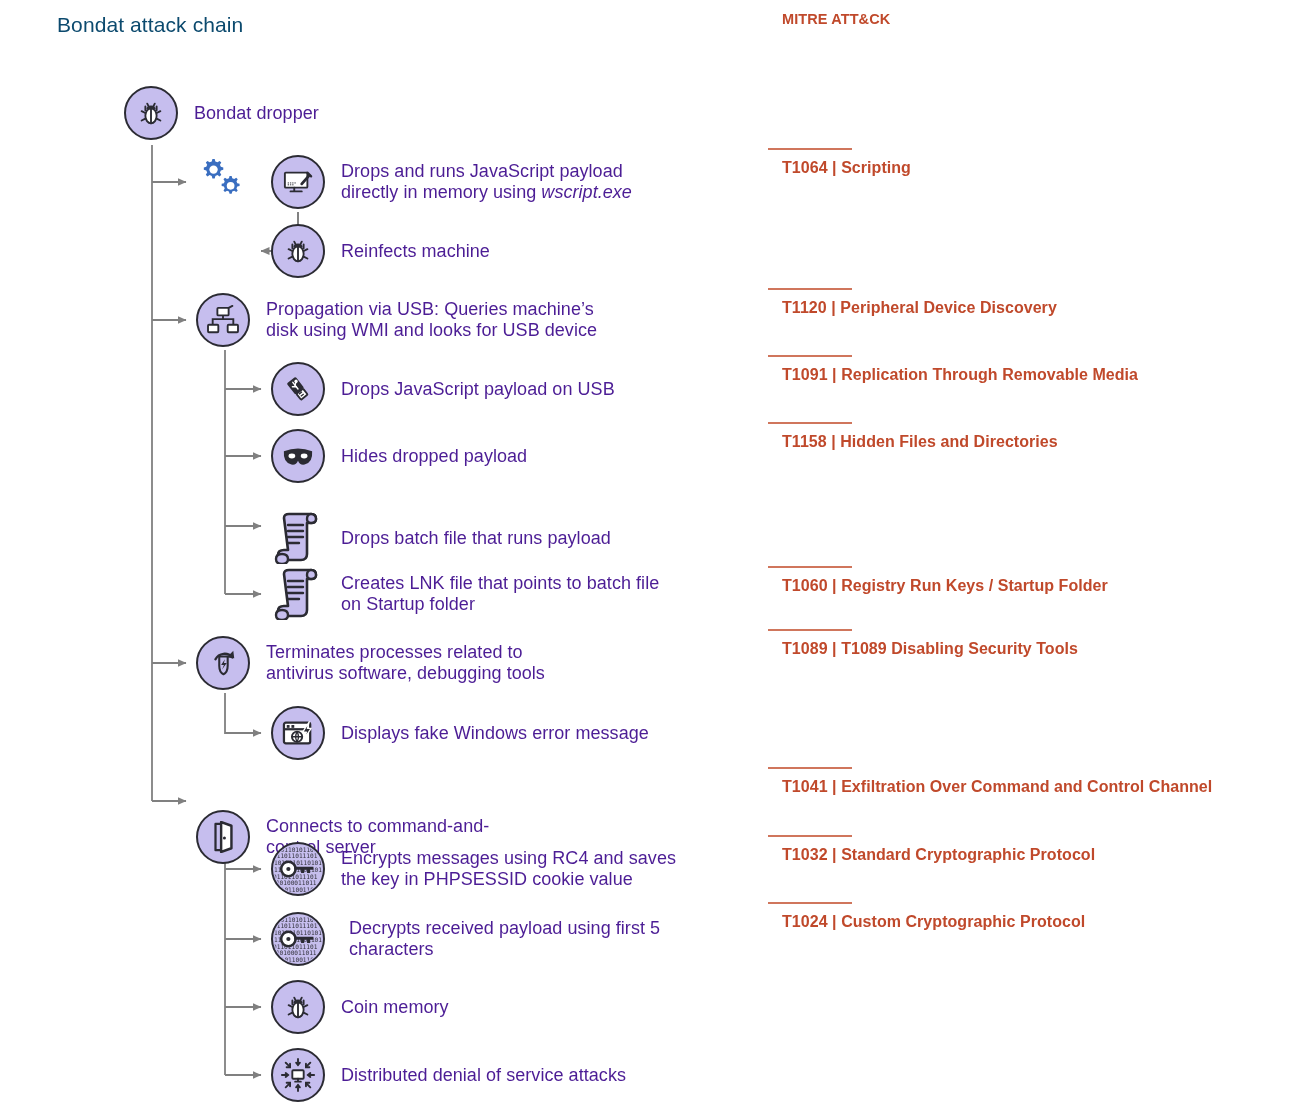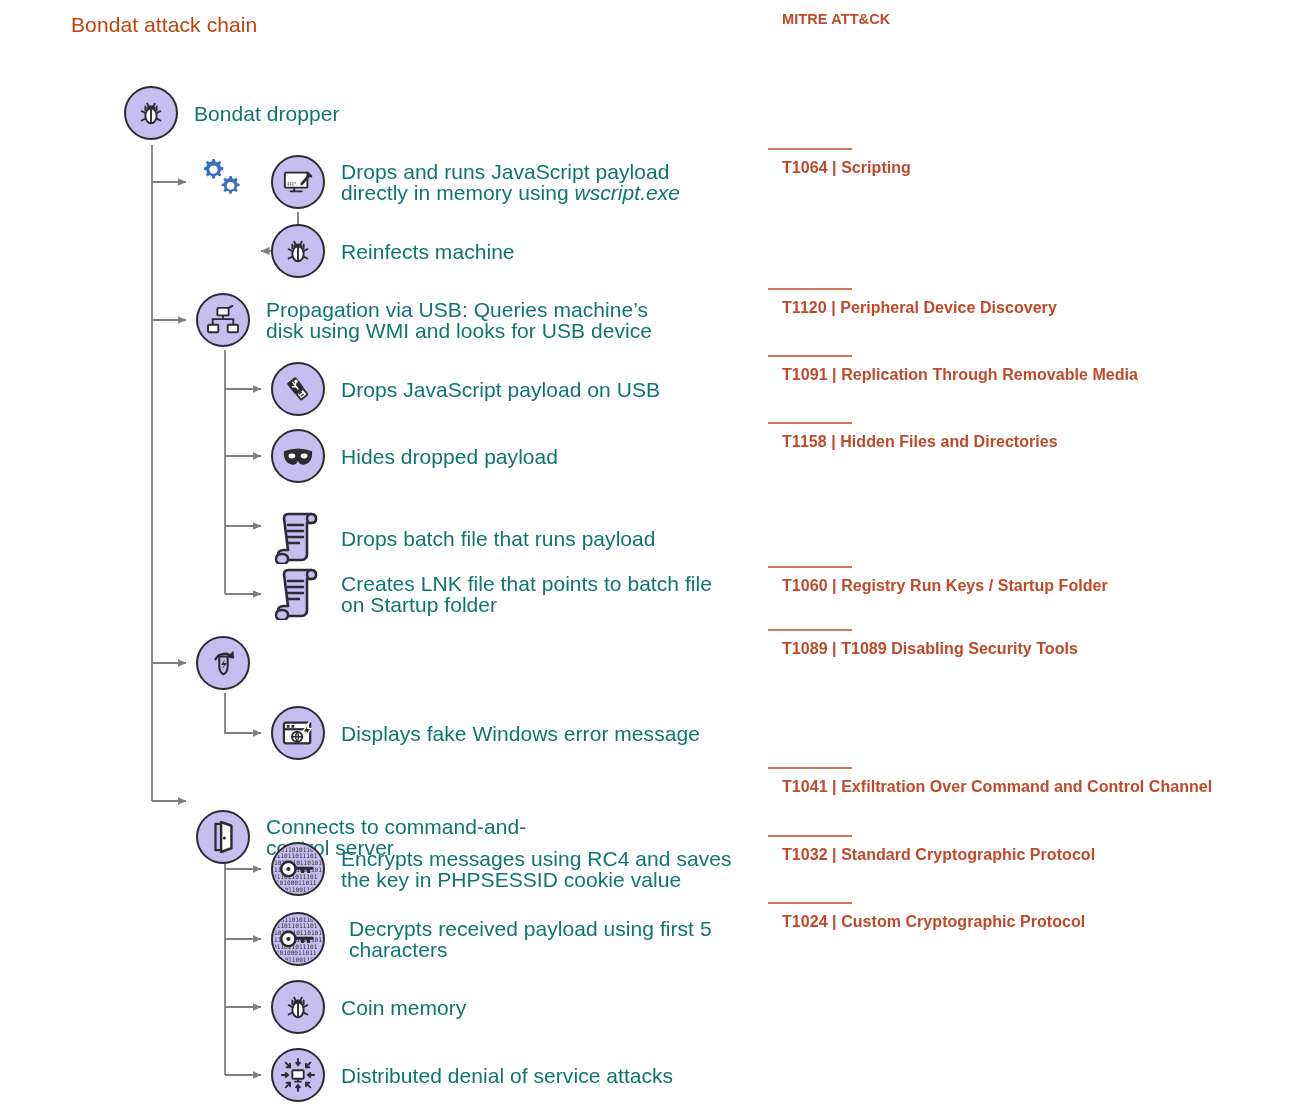--- a/index.html
+++ b/index.html
@@ -9,21 +9,21 @@
     color:#262626;position:relative;overflow:hidden;
   }
   .canvas{position:absolute;inset:0;}
 
   
   .wires{position:absolute;left:0;top:0;width:1314px;height:1117px;pointer-events:none;}
 
   
   .title{
     position:absolute;left:57px;top:13px;
-    font-size:21px;color:#c2410c;letter-spacing:.1px;margin-left:14px;
+    font-size:21px;color:#0c4a6e;letter-spacing:.1px;
   }
 
   
   .mitre-head{
     position:absolute;left:782px;top:11px;
     font-size:14.5px;color:#C0492B;font-weight:600;letter-spacing:.1px;
   }
   .mitre-item{position:absolute;left:768px;}
   .mitre-rule{width:84px;height:2px;background:#D0765C;margin-bottom:9px;}
   .mitre-text{
@@ -35,22 +35,22 @@
   .node{position:absolute;display:flex;align-items:center;}
   .badge{
     width:54px;height:54px;border-radius:50%;
     background:#C6BEEE;border:2.5px solid #2B2B33;
     display:flex;align-items:center;justify-content:center;
     flex:none;box-sizing:border-box;
   }
   .badge.plain{background:transparent;border:none;}
   .badge svg{display:block;}
   .label{
-    margin-left:16px;font-size:21px;line-height:21px;
-    color:#0f766e;white-space:pre-line;letter-spacing:.05px;
+    margin-left:16px;font-size:18px;line-height:21px;
+    color:#4c1d95;white-space:pre-line;letter-spacing:.05px;
   }
   .label em{font-style:italic;}
   .gears{position:absolute;}
 </style>
 </head>
 <body>
 
 <div class="canvas">
 
   <div class="title">Bondat attack chain</div>
@@ -217,20 +217,22 @@
       </div>
       <div class="node" style="left: 196px; top: 636px;">
         <span class="badge">
           <svg width="32" height="30" viewBox="0 0 34 32" fill="none">
       <path d="M13 9 l9 0 l0 10 q0 7 -4.5 9 q-4.5 -2 -4.5 -9 z" fill="#C6BEEE" stroke="#2B2B33" stroke-width="2.2" stroke-linejoin="round"></path>
       <path d="M19 12 l-4 6 h3 l-2 5 l5 -7 h-3 z" fill="#2B2B33"></path>
       <path d="M9 12 a11 11 0 0 1 18 -2" stroke="#2B2B33" stroke-width="2.6" fill="none" stroke-linecap="round"></path>
       <path d="M28 3 l1 8 l-8 -1 z" fill="#2B2B33"></path>
     </svg>
         </span>
+        <span class="label">Terminates processes related to
+antivirus software, debugging tools</span>
       </div>
       <div class="node" style="left: 271px; top: 706px;">
         <span class="badge">
           <svg width="34" height="30" viewBox="0 0 36 32" fill="none">
       <rect x="3" y="5" width="28" height="22" rx="2" fill="#fff" stroke="#2B2B33" stroke-width="2.4"></rect>
       <path d="M3 12 h28" stroke="#2B2B33" stroke-width="2.4"></path>
       <rect x="6" y="7.5" width="3" height="3" fill="#2B2B33"></rect>
       <rect x="11" y="7.5" width="3" height="3" fill="#2B2B33"></rect>
       <circle cx="17" cy="20" r="5.5" fill="none" stroke="#2B2B33" stroke-width="2"></circle>
       <path d="M11.5 20 h11 M17 14.5 q3 5.5 0 11 M17 14.5 q-3 5.5 0 11" stroke="#2B2B33" stroke-width="1.4" fill="none"></path>

